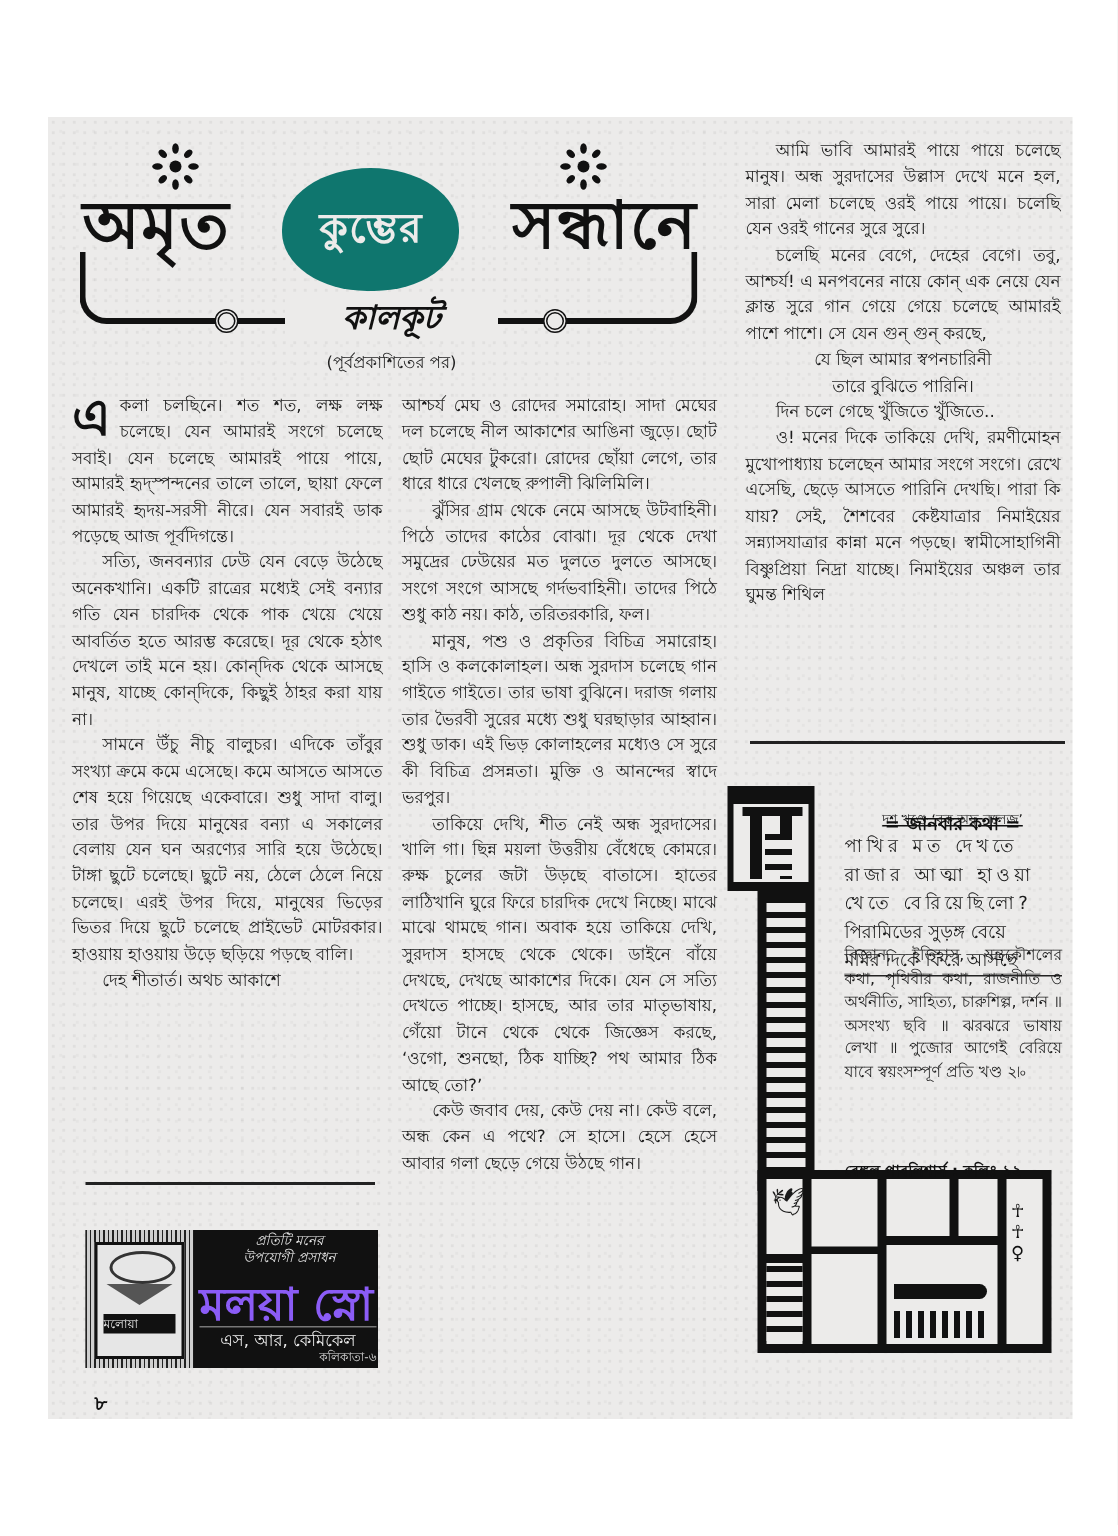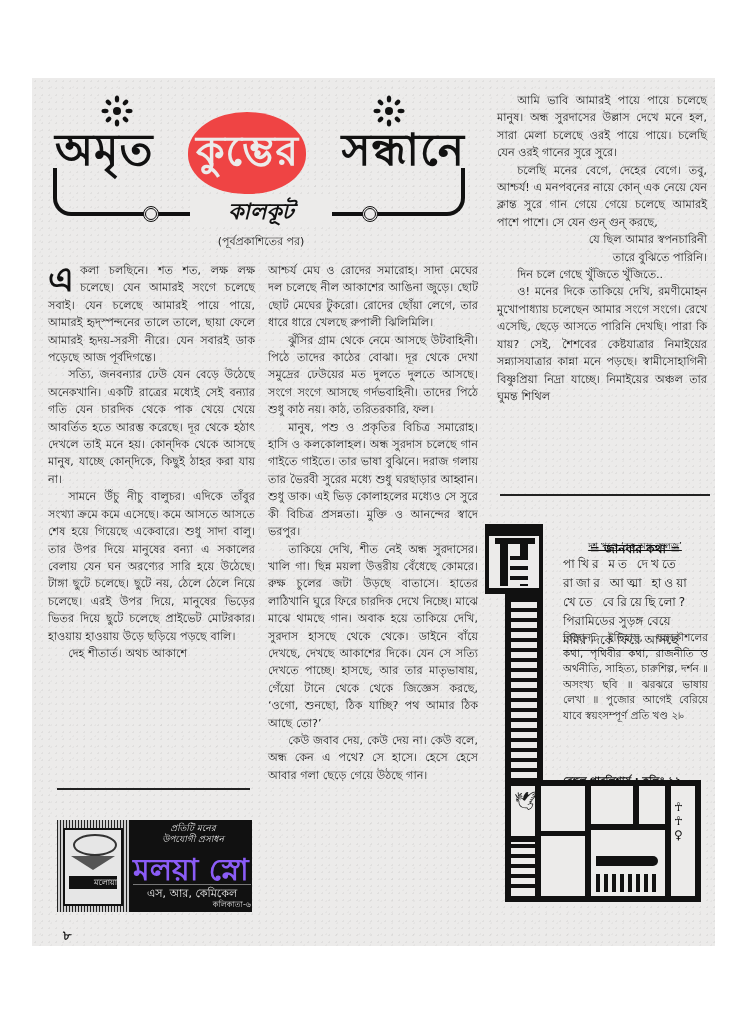--- a/index.html
+++ b/index.html
@@ -23,21 +23,21 @@
     .title-main {
       position: absolute; left: 55px; top: 118px; width: 410px; height: 70px;
       display: flex; align-items: center; justify-content: space-between;
       font-family: "DejaVu Serif", serif; font-size: 44px; font-weight: bold; letter-spacing: 1px;
       color: #111;
     }
     .title-word { display: inline-block; }
     .title-mid {
       display: inline-flex; align-items: center; justify-content: center;
       width: 118px; height: 82px; border-radius: 50% 50% 48% 48%;
-      background: #ef4444; color: #ecebea; font-size: 41px;
+      background: #0f766e; color: #ecebea; font-size: 27px;
     }
     .title-bracket {
       position: absolute; left: 53px; top: 168px; width: 412px; height: 48px;
       border-left: 4px solid #111; border-right: 4px solid #111; border-bottom: 4px solid #111;
       border-radius: 0 0 18px 18px; box-sizing: border-box;
     }
     .bracket-gap {
       position: absolute; left: 190px; top: 196px; width: 142px; height: 28px; background: #ecebea;
     }
     .spiral { position: absolute; width: 16px; height: 16px; border: 3px double #111; border-radius: 50%; background: #ecebea; box-sizing: border-box; }
@@ -50,39 +50,39 @@
       font-size: 11px; color: #222;
     }
 
     
     .col {
       position: absolute; font-size: 11.2px; line-height: 17.4px; color: #1d1d1d;
       text-align: justify;
     }
     .col p { margin: 0; text-indent: 1.8em; }
     .col p.noindent { text-indent: 0; }
-    .col p.poem { text-align: right; text-indent: 0; }
+    .col p.poem { text-align: center; text-indent: 0; }
     .dropcap {
       float: left; font-family: "DejaVu Serif", serif; font-weight: bold; font-size: 34px;
       line-height: 30px; margin: 2px 6px 0 0; color: #111;
     }
     .rule { position: absolute; height: 0; border-top: 2px solid #222; }
 
     
     .ad {
       position: absolute; left: 57px; top: 820px; width: 195px; height: 92px; background: #111; overflow: hidden;
     }
     .ad-box {
       position: absolute; left: 0; top: 0; width: 72px; height: 92px;
       background: repeating-linear-gradient(90deg, #222 0 1px, #cfcfcf 1px 3px);
     }
     .ad-cube { position: absolute; left: 6px; top: 8px; width: 60px; height: 78px; background: #e6e6e6; border: 2px solid #111; box-sizing: border-box; }
     .ad-cube-top { position: absolute; left: 8px; top: 4px; width: 40px; height: 18px; border: 2px solid #333; border-radius: 50%; }
     .ad-cube-v { position: absolute; left: 6px; top: 26px; width: 0; height: 0; border-left: 22px solid transparent; border-right: 22px solid transparent; border-top: 14px solid #555; }
-    .ad-cube-label { position: absolute; left: 4px; top: 46px; width: 48px; font-size: 8px; text-align: right; background: #111; color: #eee; }
+    .ad-cube-label { position: absolute; left: 4px; top: 46px; width: 48px; font-size: 8px; text-align: left; background: #111; color: #eee; }
     .ad-tag { position: absolute; left: 80px; top: 3px; width: 112px; text-align: center; font-size: 9px; font-style: italic; color: #e8e8e8; line-height: 11px; }
     .ad-brand { position: absolute; left: 76px; top: 26px; width: 118px; text-align: left; font-size: 30px; font-weight: bold; color: #8b5cf6; font-family: "DejaVu Serif", serif; }
     .ad-company { position: absolute; left: 76px; top: 64px; width: 118px; text-align: center; font-size: 11px; color: #eee; border-top: 1px solid #777; }
     .ad-city { position: absolute; left: 76px; top: 78px; width: 118px; text-align: right; font-size: 8px; color: #ddd; }
     .pagenum { position: absolute; left: 63px; top: 926px; font-size: 13px; font-weight: bold; color: #111; }
 
     
     .book-title { position: absolute; left: 560px; top: 540px; width: 150px; text-align: center; font-size: 12px; font-weight: bold; color: #111; }
     .book-sub { position: absolute; left: 560px; top: 539px; width: 150px; text-align: center; font-size: 9px; font-weight: normal; color: #111; text-decoration: underline; }
     .book-q { position: absolute; left: 563px; top: 555px; width: 145px; font-size: 12px; line-height: 19px; letter-spacing: 3px; color: #1b1b1b; text-align: justify; }

